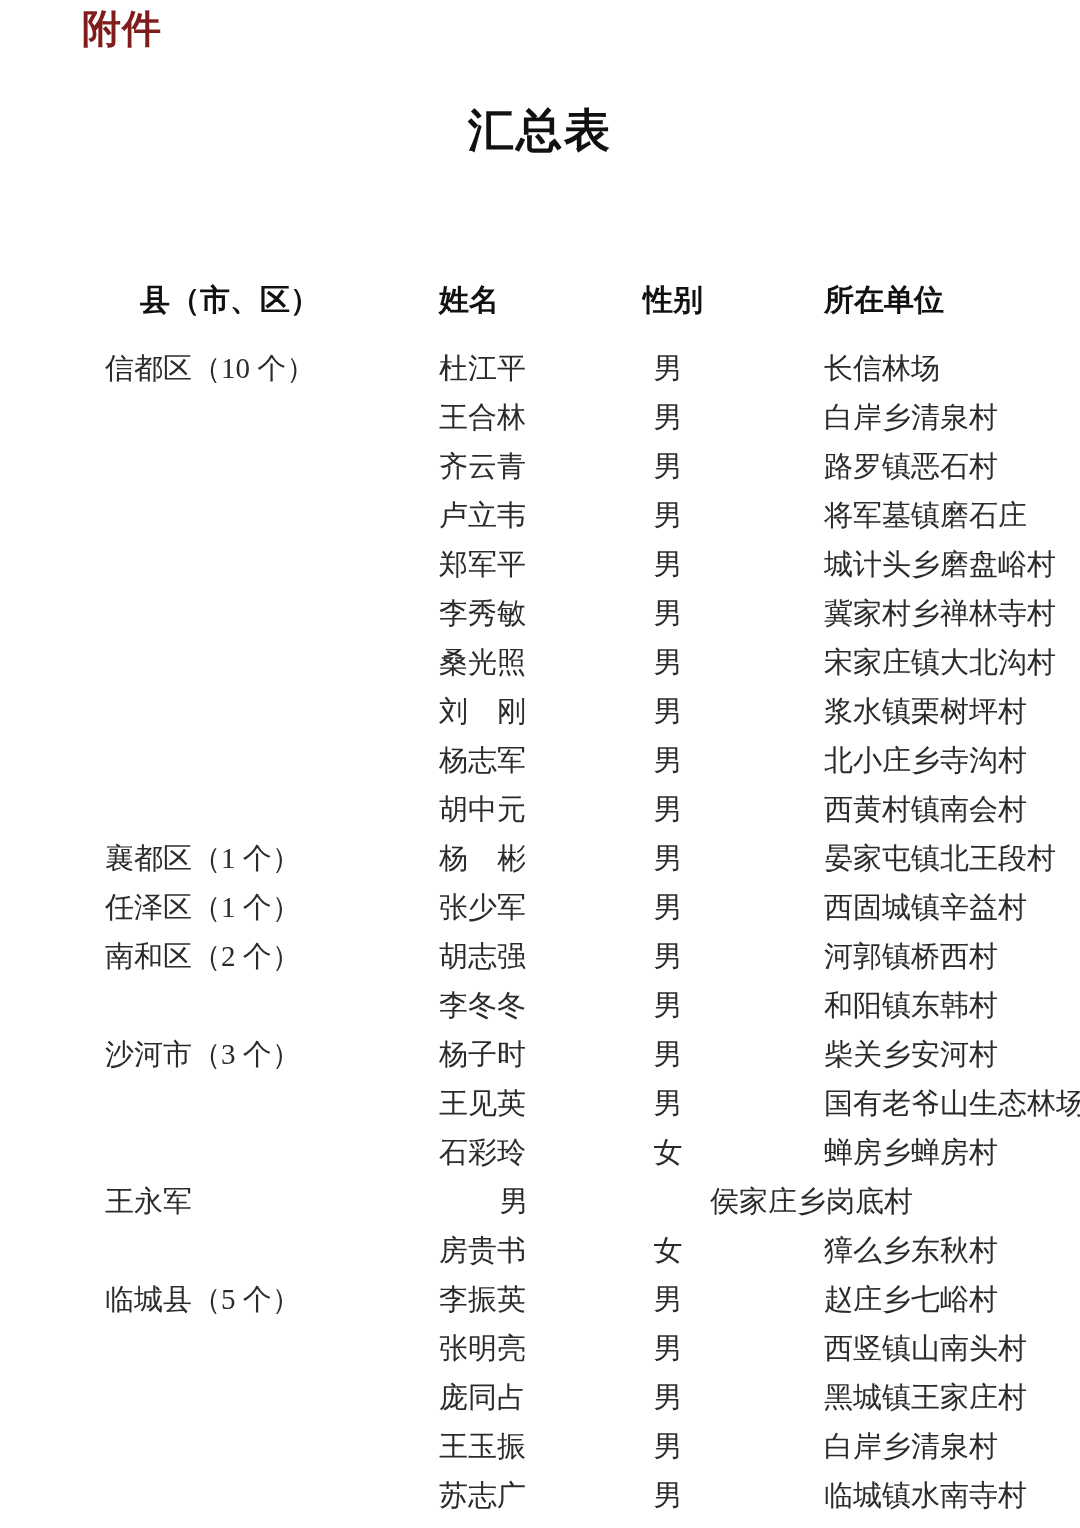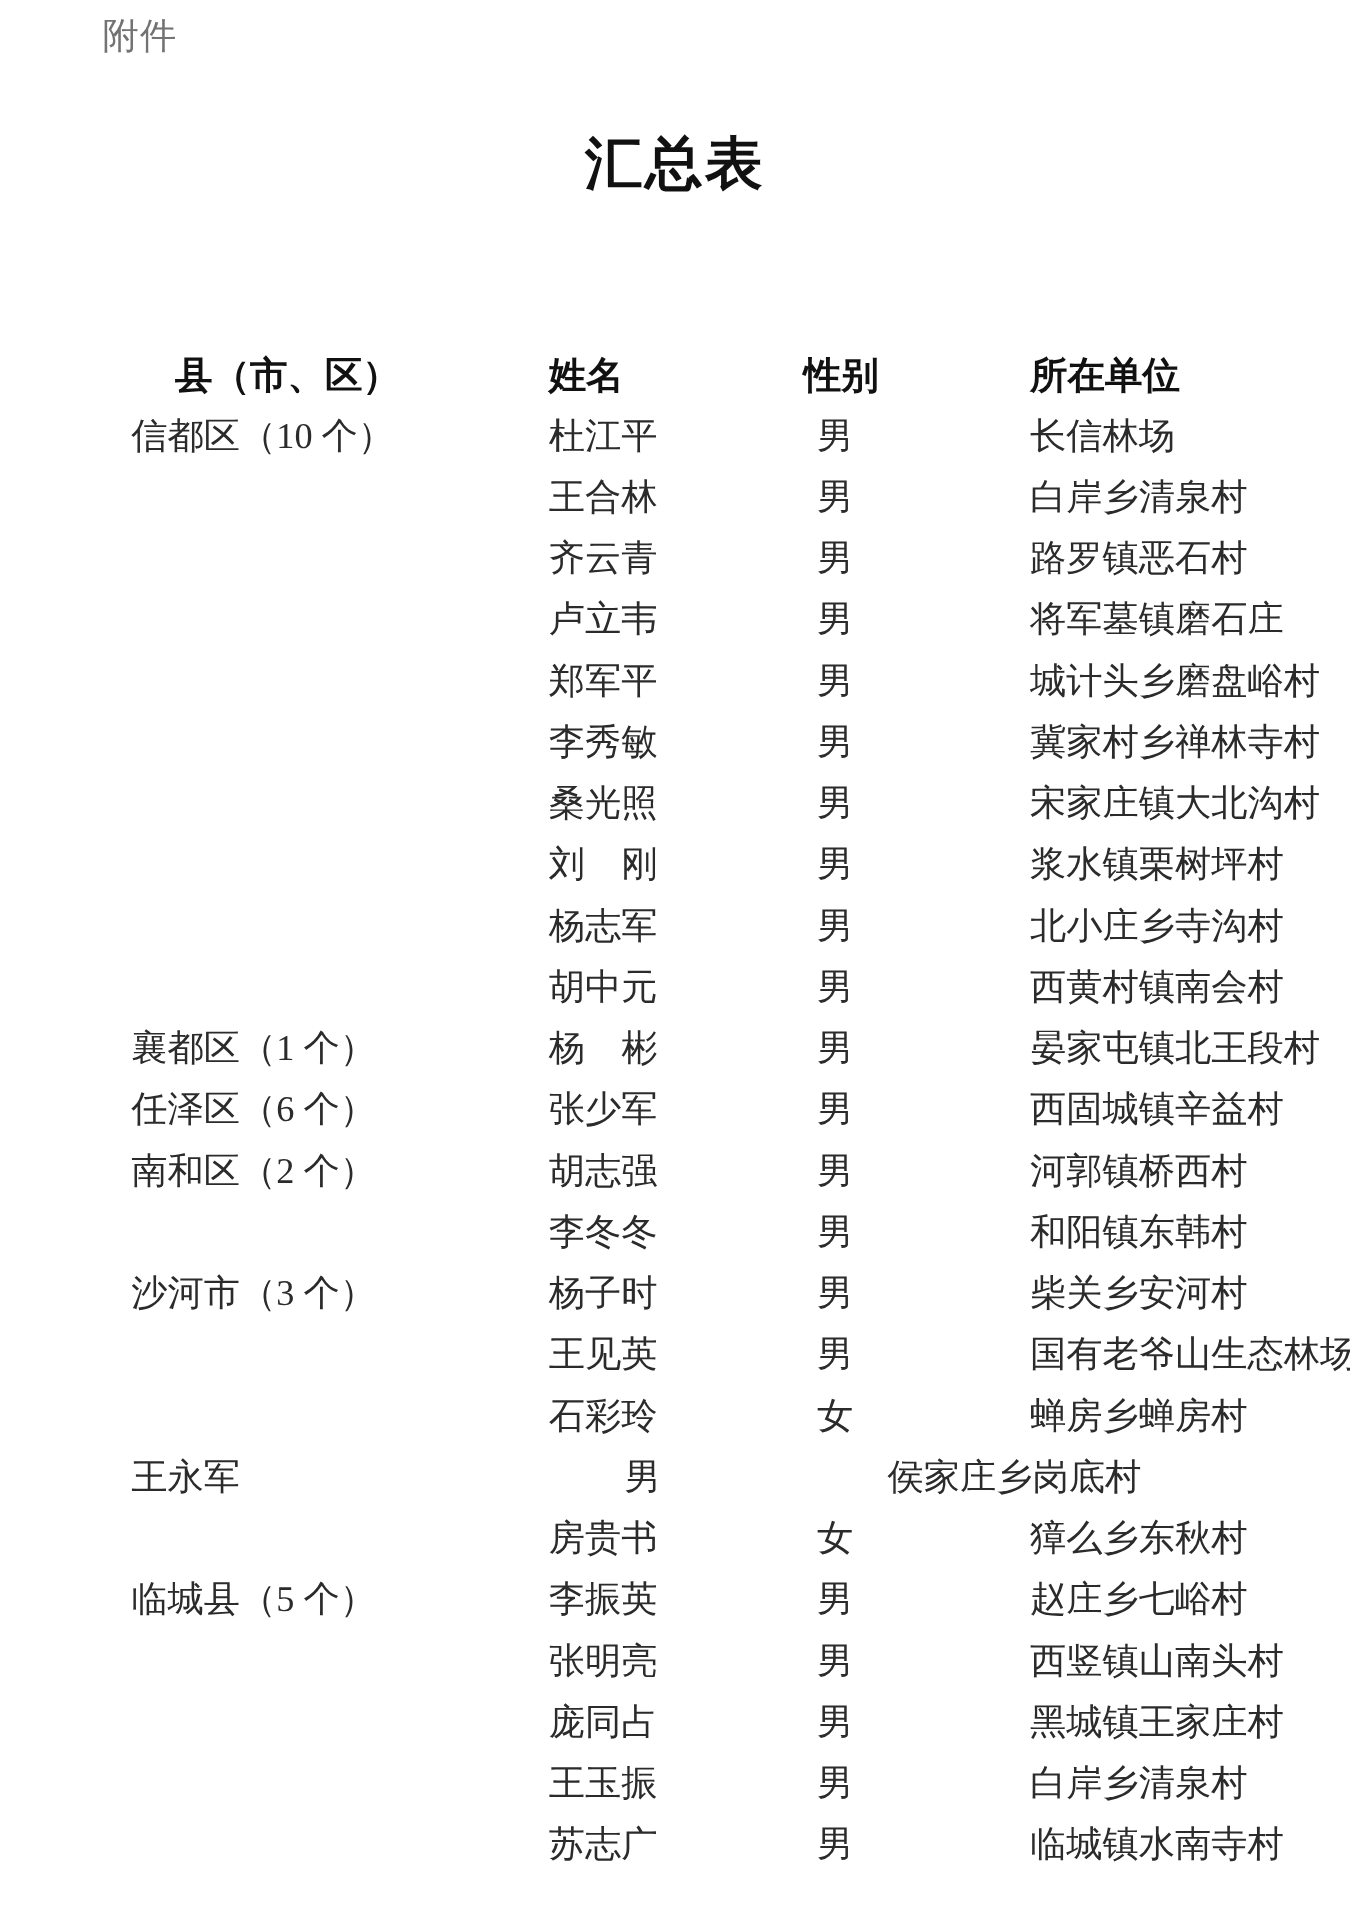--- a/index.html
+++ b/index.html
@@ -13,24 +13,24 @@
     height: 1528px;
     background: #ffffff;
     font-family: "Liberation Serif", "DejaVu Serif", serif;
     color: #1d1d1d;
     overflow: hidden;
   }
   .attachment {
     position: absolute;
     left: 82px;
     top: 12px;
-    font-size: 29px;
-    font-weight: normal;
+    font-size: 39px;
+    font-weight: bold;
     line-height: 34px;
-    color: #737373;
+    color: #7f1d1d;
     letter-spacing: 1px;
   }
   .doc-title {
     position: absolute;
     left: 0;
     right: 0;
     top: 93px;
     text-align: center;
     font-size: 46px;
     font-weight: bold;
@@ -55,20 +55,21 @@
   .thead {
     height: 48px;
     font-size: 30px;
     font-weight: bold;
     color: #111111;
   }
   .thead .h0 { padding-left: 35px; }
   .thead .h2 { text-align: right; }
   .thead .h3 { padding-left: 77px; font-family: Liberation Mono, monospace; }
   .tbody {
+    margin-top: 20px;
   }
   .trow {
     height: 49px;
     font-size: 29px;
     font-weight: normal;
     color: #2b2b2b;
   }
   .cell {
     white-space: nowrap;
     overflow: visible;
@@ -157,21 +158,21 @@
           <div class="cell c2">男</div>
           <div class="cell c3">西黄村镇南会村</div>
         </div>
         <div class="trow">
           <div class="cell c0">襄都区（1 个）</div>
           <div class="cell c1">杨　彬</div>
           <div class="cell c2">男</div>
           <div class="cell c3">晏家屯镇北王段村</div>
         </div>
         <div class="trow">
-          <div class="cell c0">任泽区（6 个）</div>
+          <div class="cell c0">任泽区（1 个）</div>
           <div class="cell c1">张少军</div>
           <div class="cell c2">男</div>
           <div class="cell c3">西固城镇辛益村</div>
         </div>
         <div class="trow">
           <div class="cell c0">南和区（2 个）</div>
           <div class="cell c1">胡志强</div>
           <div class="cell c2">男</div>
           <div class="cell c3">河郭镇桥西村</div>
         </div>

